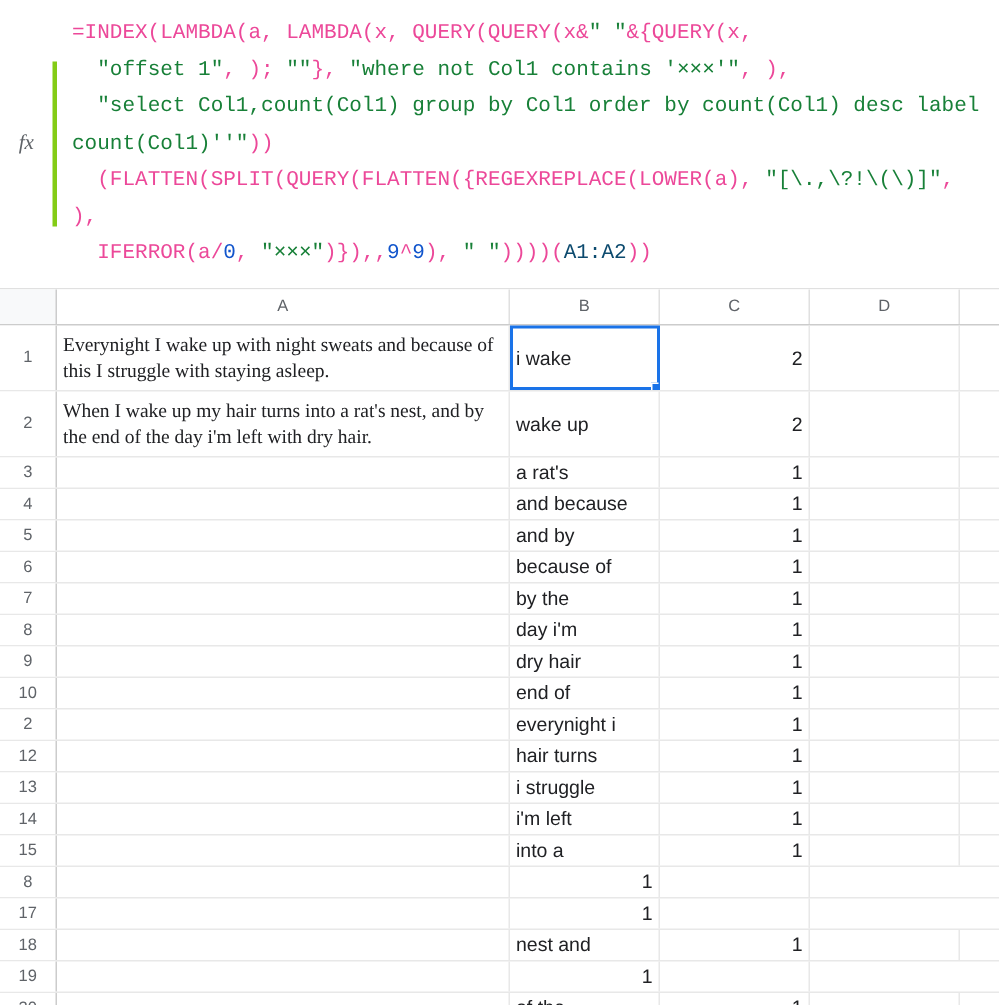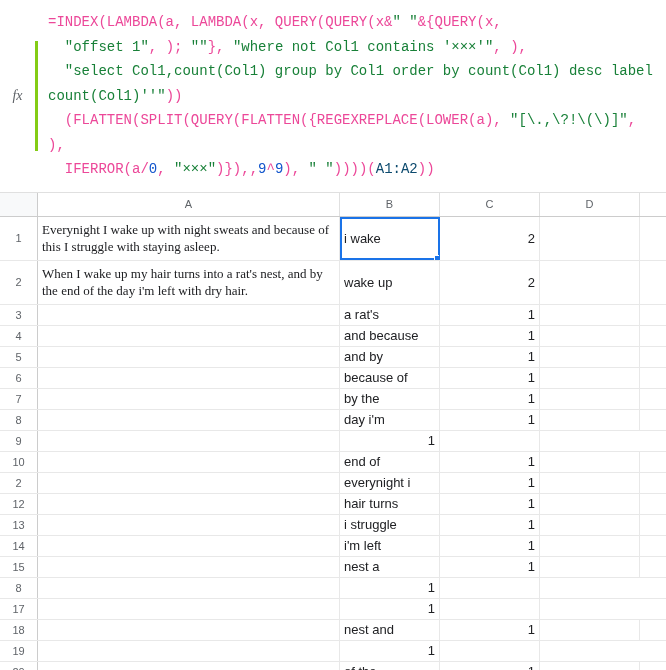--- a/index.html
+++ b/index.html
@@ -199,20 +199,21 @@
       <div class="row">
         <div class="row-header">8</div>
         <div class="cell col-A"></div>
         <div class="cell col-B">day i'm</div>
         <div class="cell col-C num">1</div>
         <div class="cell col-D"></div>
       </div>
       <div class="row">
         <div class="row-header">9</div>
         <div class="cell col-A"></div>
+        <div class="cell col-B">dry hair</div>
         <div class="cell col-C num">1</div>
         <div class="cell col-D"></div>
       </div>
       <div class="row">
         <div class="row-header">10</div>
         <div class="cell col-A"></div>
         <div class="cell col-B">end of</div>
         <div class="cell col-C num">1</div>
         <div class="cell col-D"></div>
       </div>
@@ -240,21 +241,21 @@
       <div class="row">
         <div class="row-header">14</div>
         <div class="cell col-A"></div>
         <div class="cell col-B">i'm left</div>
         <div class="cell col-C num">1</div>
         <div class="cell col-D"></div>
       </div>
       <div class="row">
         <div class="row-header">15</div>
         <div class="cell col-A"></div>
-        <div class="cell col-B">nest a</div>
+        <div class="cell col-B">into a</div>
         <div class="cell col-C num">1</div>
         <div class="cell col-D"></div>
       </div>
       <div class="row">
         <div class="row-header">8</div>
         <div class="cell col-A"></div>
         <div class="cell col-C num">1</div>
         <div class="cell col-D"></div>
       </div>
       <div class="row">

